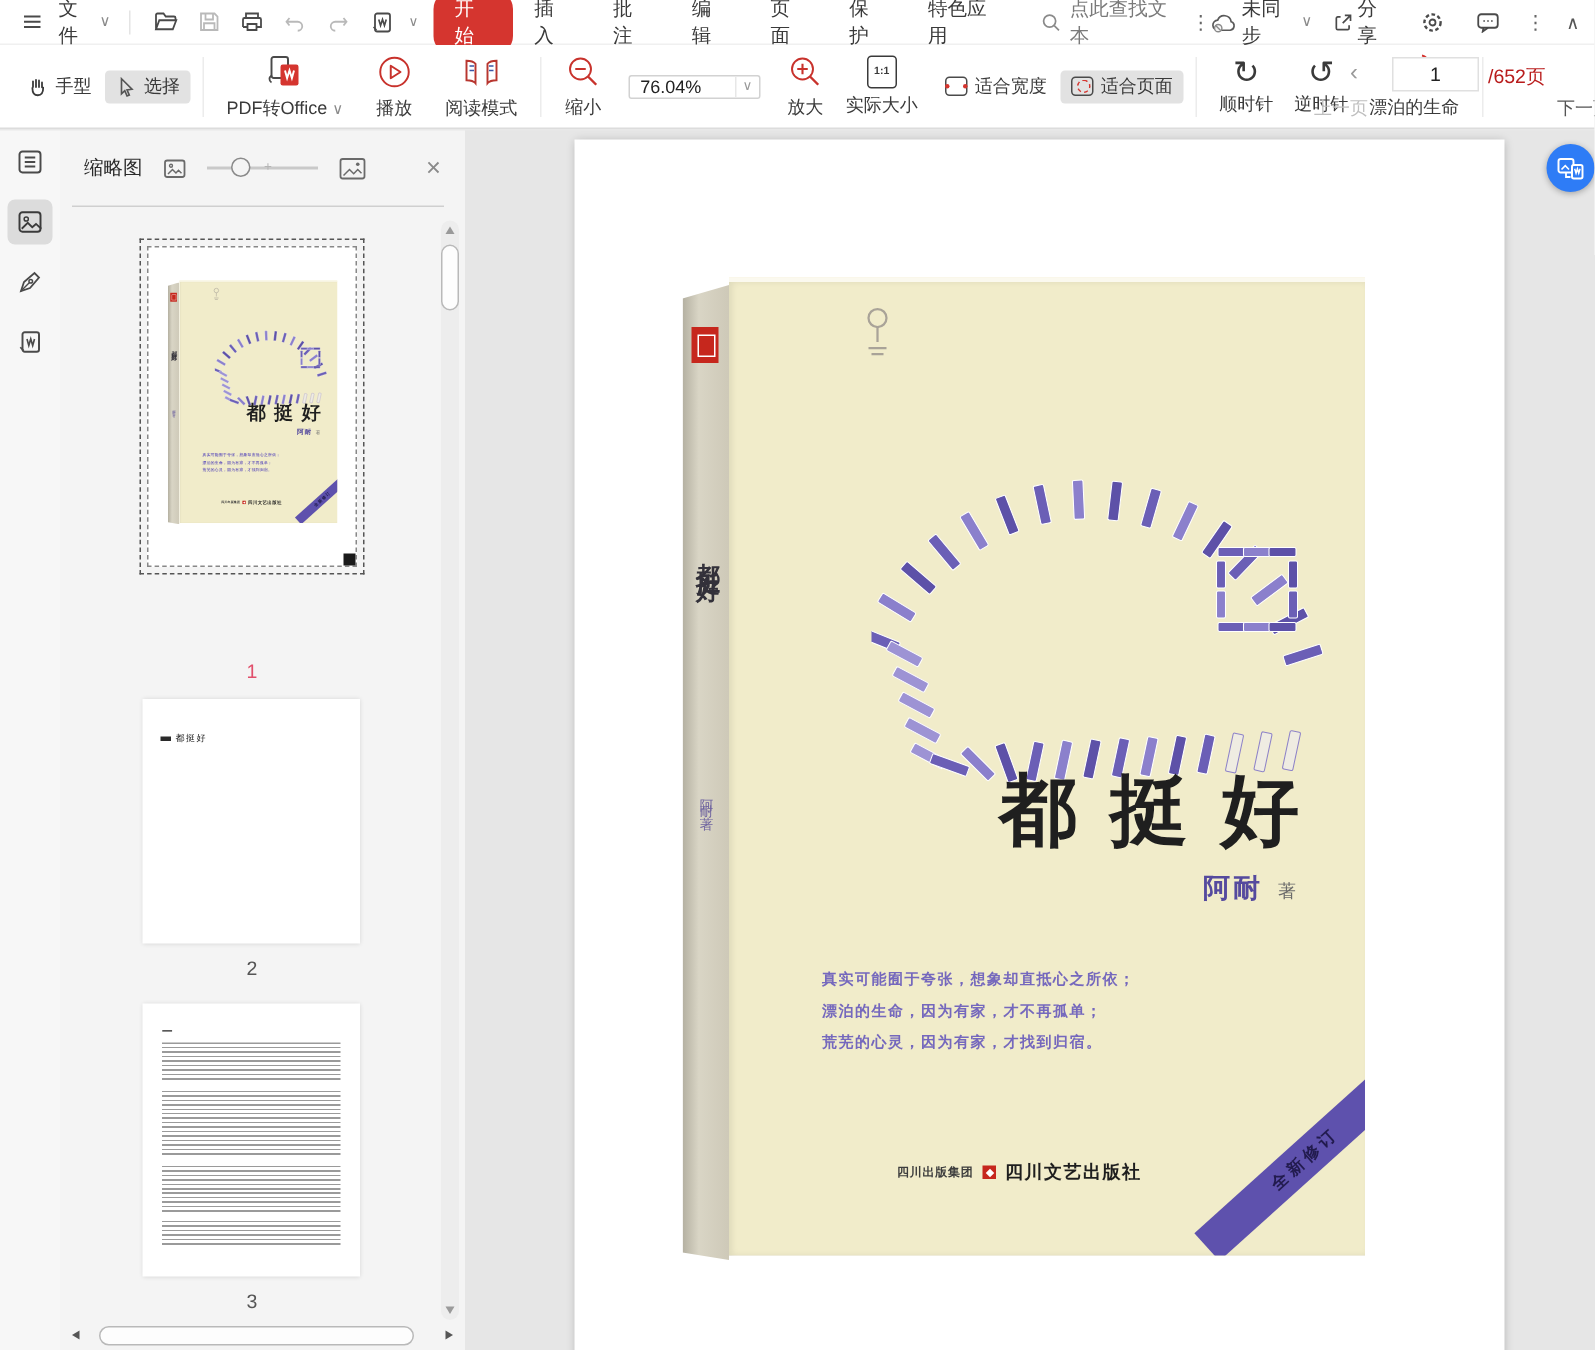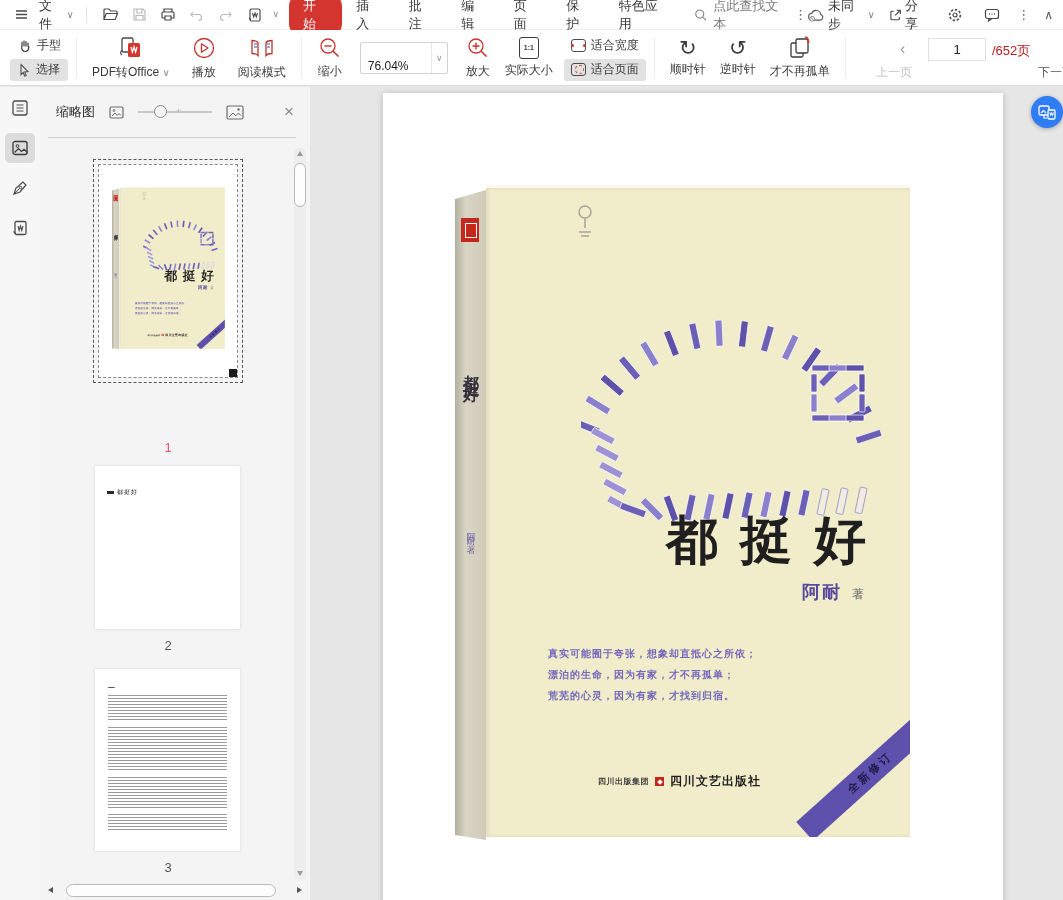--- a/index.html
+++ b/index.html
@@ -22,28 +22,28 @@
   .pill { background:#d5352f; color:#fff; font-size:13px; padding:3px 14px; border-radius:12px; margin:0 8px 0 10px; }
   .mtabs { display:flex; align-items:center; gap:28px; font-size:13px; color:#3a3a3a; margin-left:6px; }
   .msearch { display:flex; align-items:center; gap:6px; color:#7a7a7a; font-size:13px; margin-left:26px; }
   .mb-right { margin-left:auto; display:flex; align-items:center; gap:14px; padding-right:10px; color:#3a3a3a; font-size:13px; }
   .dots { color:#666; font-size:13px; }
 
   
   .toolbar { position:absolute; left:0; top:30px; width:100%; height:56px; background:#fff;
              border-bottom:1px solid #dcdcdc; display:flex; align-items:center; }
   .tsep { width:1px; height:40px; background:#ececec; margin:0 8px; flex:0 0 1px; }
-  .stackcol { display:flex; flex-direction:column; justify-content:center; gap:2px; margin-left:10px; }
+  .stackcol { display:flex; flex-direction:row; justify-content:center; gap:2px; margin-left:10px; }
   .srow { display:flex; align-items:center; gap:5px; height:22px; padding:0 7px; border-radius:3px; font-size:12px; color:#3a3a3a; }
   .srow.sel { background:#e2e2e2; color:#555; }
   .bigbtn { display:flex; flex-direction:column; align-items:center; justify-content:center; gap:3px;
             min-width:54px; padding:0 7px; height:52px; font-size:12px; color:#3a3a3a; }
   .bigbtn .lab { white-space:nowrap; }
-  .combo { width:88px; height:32px; border:1px solid #d2d2d2; border-radius:2px; background:#fff;
-           display:flex; align-items:flex-end; margin:0 10px; }
+  .combo { width:88px; height:16px; border:1px solid #d2d2d2; border-radius:2px; background:#fff;
+           display:flex; align-items:flex-start; margin:0 10px; }
   .combo .val { flex:1; padding-left:7px; font-size:12px; color:#222; }
   .combo .caret { width:16px; height:100%; display:flex; align-items:center; justify-content:center;
                   border-left:1px solid #e7e7e7; color:#999; font-size:9px; }
   .onebox { width:20px; height:22px; border:1.4px solid #3a3a3a; border-radius:3px;
             display:flex; align-items:center; justify-content:center; font-size:7px; font-weight:bold; color:#3a3a3a; }
   .fitic { width:15px; height:13px; border:1.3px solid #4a4a4a; border-radius:3px; position:relative; }
   .fitic.w::before, .fitic.w::after { content:""; position:absolute; top:4px; width:3px; height:3px; border-radius:50%; background:#d5352f; }
   .fitic.w::before { left:-1px; } .fitic.w::after { right:-1px; }
   .fitic.p::before { content:""; position:absolute; left:3px; top:1px; width:7px; height:7px; border:1.2px dashed #d5352f; border-radius:50%; }
   .rotglyph { font-size:21px; line-height:20px; color:#3a3a3a; font-family:"DejaVu Sans",sans-serif; }
@@ -335,21 +335,21 @@
     <span class="rotglyph">↺</span>
     <span class="lab">逆时针</span>
   </div>
   <div class="bigbtn">
     <svg width="26" height="24" viewBox="0 0 26 24">
       <rect x="4" y="7" width="12" height="14" rx="1.5" fill="#fff" stroke="#3a3a3a" stroke-width="1.3"></rect>
       <rect x="9" y="3" width="12" height="14" rx="1.5" fill="#fff" stroke="#3a3a3a" stroke-width="1.3"></rect>
       <path d="M18 1c2.5.5 3.5 2 3.3 4" fill="none" stroke="#d5352f" stroke-width="1.3"></path>
       <path d="M20 5.8 21.4 5l.8 1.6" fill="none" stroke="#d5352f" stroke-width="1.3"></path>
     </svg>
-    <span class="lab">才不再孤单</span>
+    <span class="lab">漂泊的生命</span>
   </div>
   <div class="tsep"></div>
 </div>
 
 <div class="pagenav">
   <span class="pn-chev">‹</span>
   <input class="pn-input" value="1" style="">
   <span class="pn-total">/652页</span>
   <span class="pn-prev">上一页</span>
   <span class="pn-next">下一页</span>

